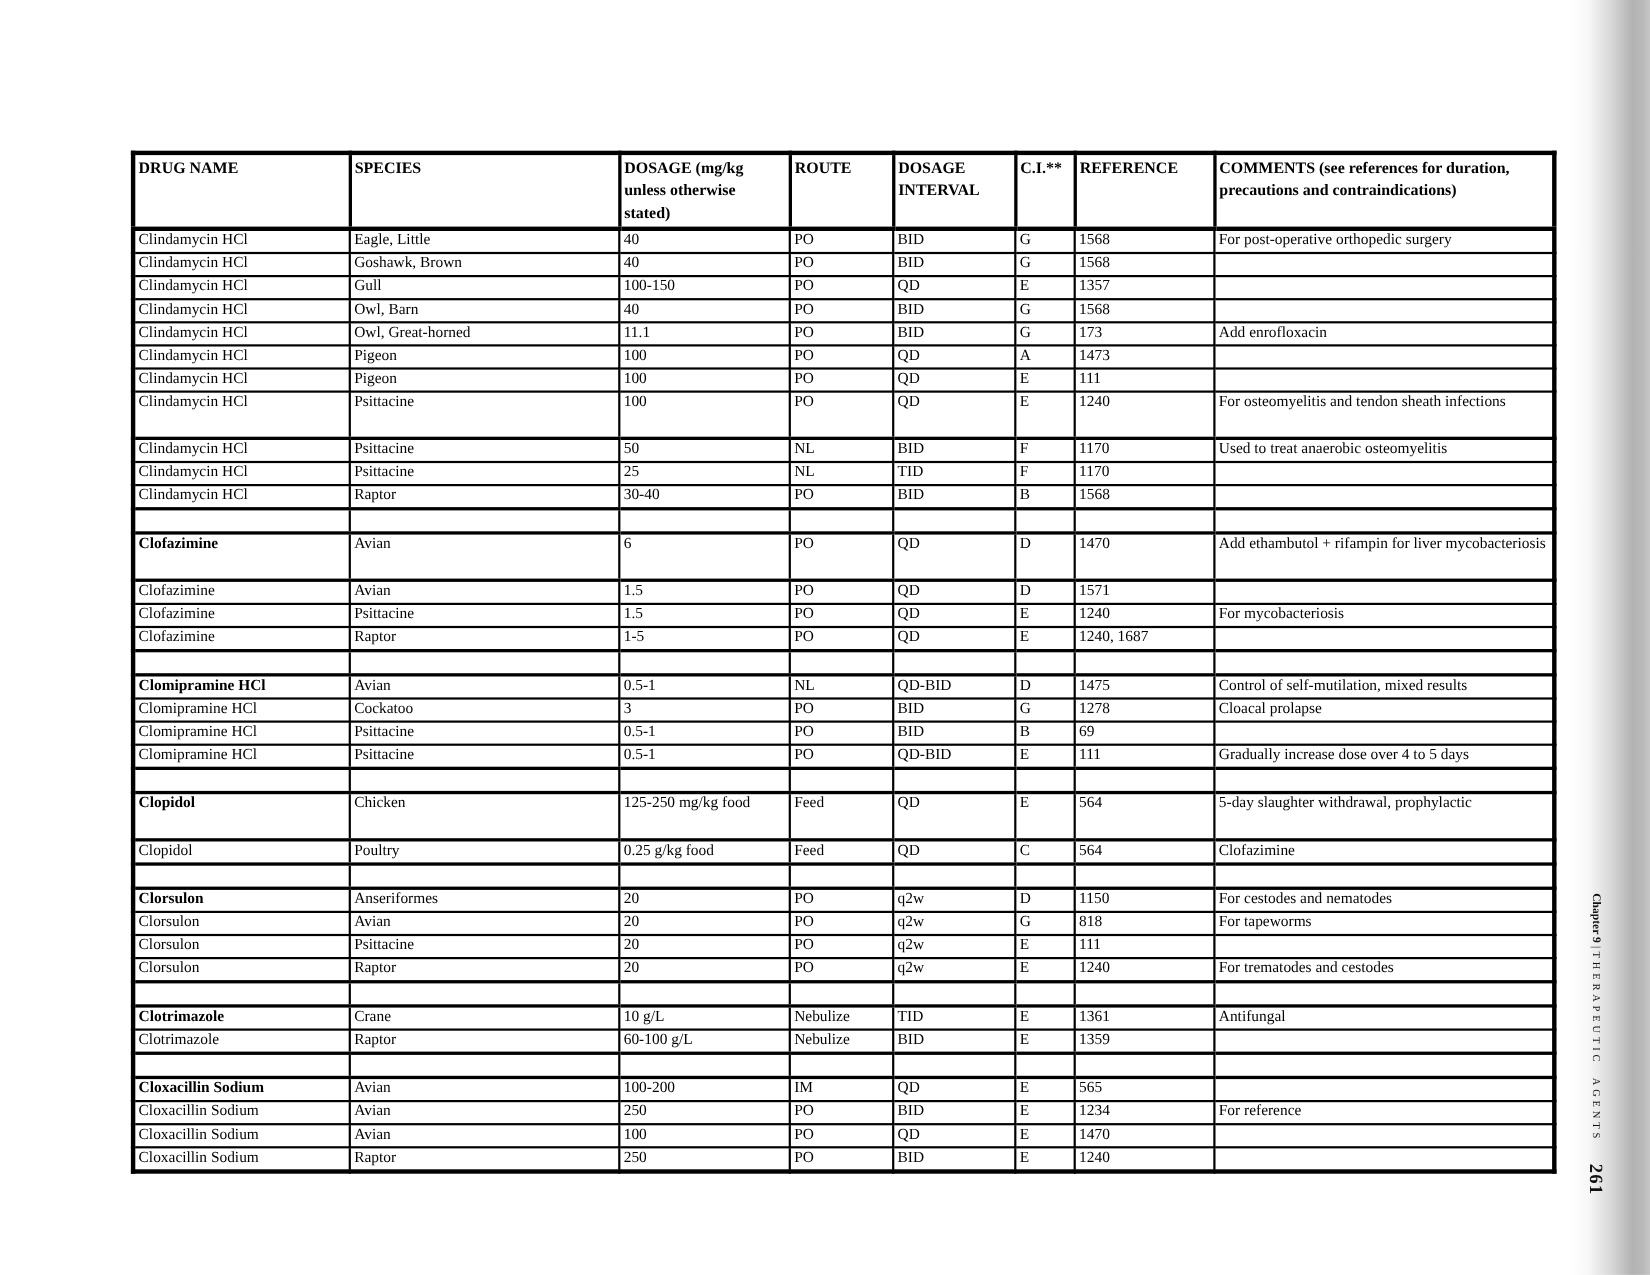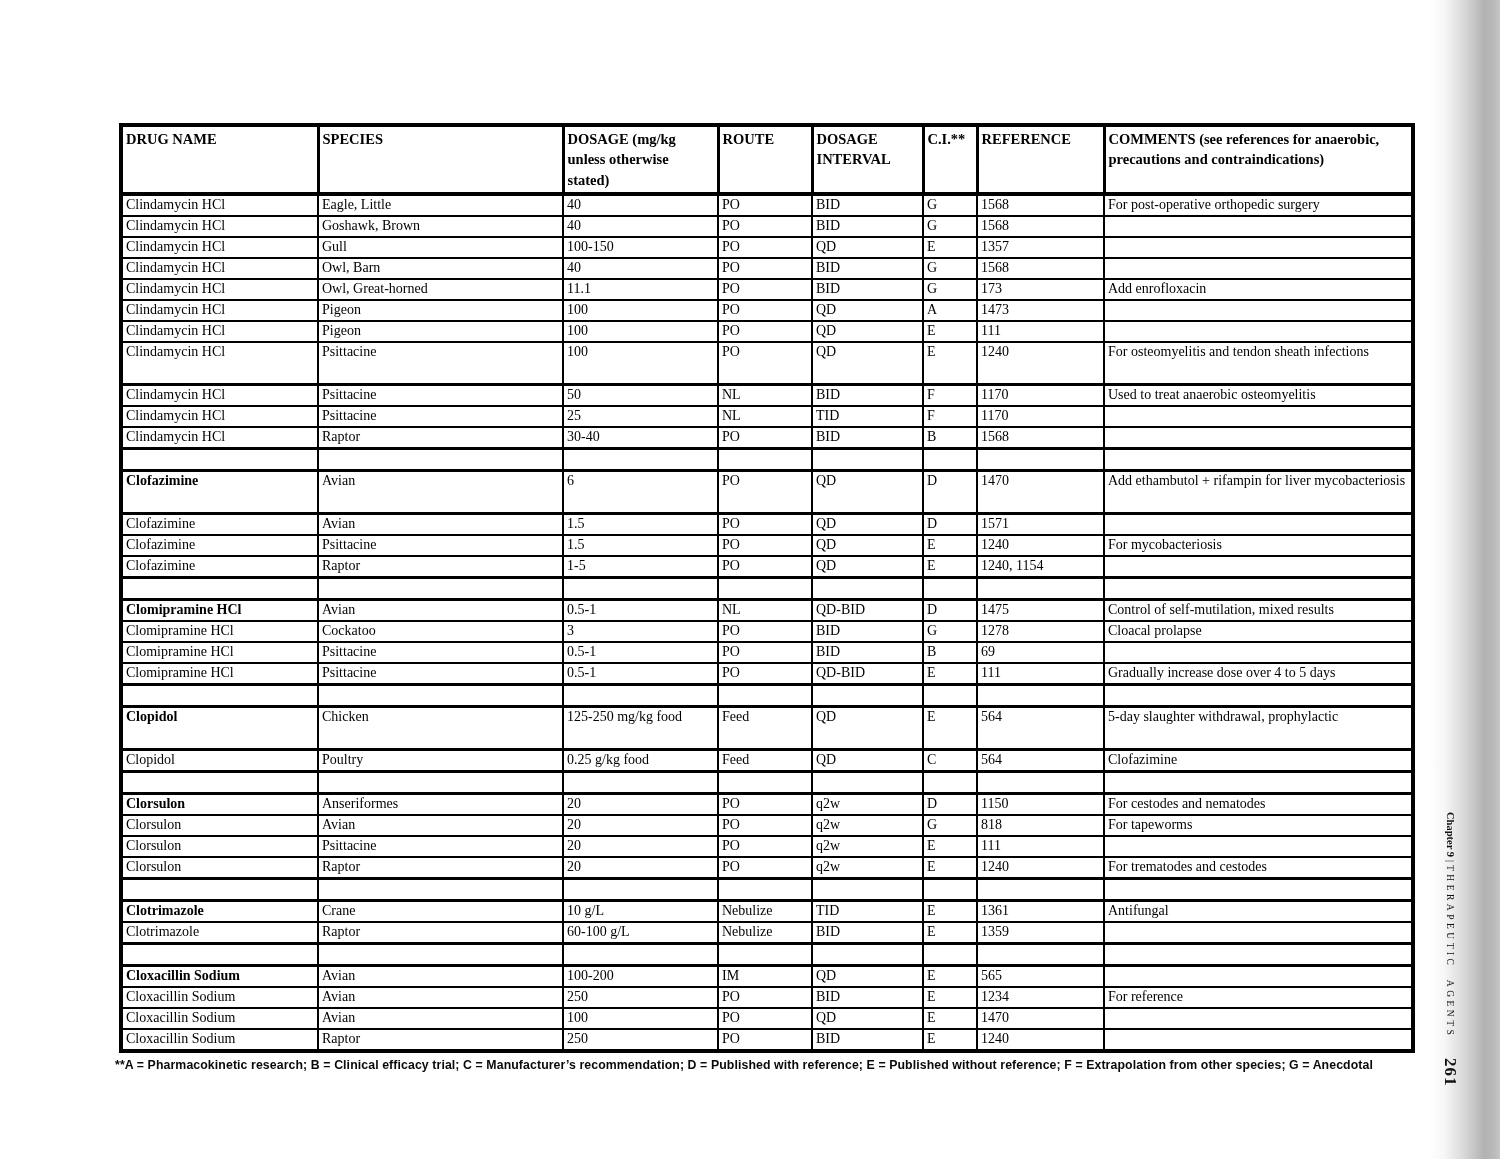--- a/index.html
+++ b/index.html
@@ -23,21 +23,21 @@
       rgba(0,0,0,0.03) 22%,
       rgba(0,0,0,0.16) 52%,
       rgba(0,0,0,0.30) 78%,
       rgba(0,0,0,0.27) 92%,
       rgba(0,0,0,0.22) 100%);
     pointer-events: none;
   }
   .content {
     position: absolute;
     left: 119px;
-    top: 123px;
+    top: 137px;
     width: 1292px;
   }
   table.formulary {
     width: 100%;
     border-collapse: collapse;
     table-layout: fixed;
     font-family: "Liberation Serif", "DejaVu Serif", serif;
     border: 4px solid #000;
   }
   table.formulary th {
@@ -128,21 +128,21 @@
       </colgroup>
       <thead>
         <tr>
           <th>DRUG NAME</th>
           <th>SPECIES</th>
           <th>DOSAGE (mg/kg unless otherwise stated)</th>
           <th>ROUTE</th>
           <th>DOSAGE INTERVAL</th>
           <th>C.I.**</th>
           <th>REFERENCE</th>
-          <th>COMMENTS (see references for anaerobic, precautions and contraindications)</th>
+          <th>COMMENTS (see references for duration, precautions and contraindications)</th>
         </tr>
       </thead>
       <tbody>
           <tr>
             <td>Clindamycin HCl</td>
             <td>Eagle, Little</td>
             <td>40</td>
             <td>PO</td>
             <td>BID</td>
             <td>G</td>
@@ -289,21 +289,21 @@
             <td>1240</td>
             <td>For mycobacteriosis</td>
           </tr>
           <tr>
             <td>Clofazimine</td>
             <td>Raptor</td>
             <td>1-5</td>
             <td>PO</td>
             <td>QD</td>
             <td>E</td>
-            <td>1240, 1154</td>
+            <td>1240, 1687</td>
             <td></td>
           </tr>
           <tr class="spacer">
             <td></td>
             <td></td>
             <td></td>
             <td></td>
             <td></td>
             <td></td>
             <td></td>
@@ -505,20 +505,19 @@
             <td>250</td>
             <td>PO</td>
             <td>BID</td>
             <td>E</td>
             <td>1240</td>
             <td></td>
           </tr>
         </tbody>
     </table>
 
-    <div class="footnote">**A = Pharmacokinetic research; B = Clinical efficacy trial; C = Manufacturer’s recommendation; D = Published with reference; E = Published without reference; F = Extrapolation from other species; G = Anecdotal</div>
   </div>
 
   <div class="chapter-sidebar"><span class="chapter-label">Chapter 9</span><span class="chapter-sep">|</span><span class="chapter-title">THERAPEUTIC AGENTS</span></div>
 
   <div class="page-number">261</div>
 
 </div>
 
 </body></html>

